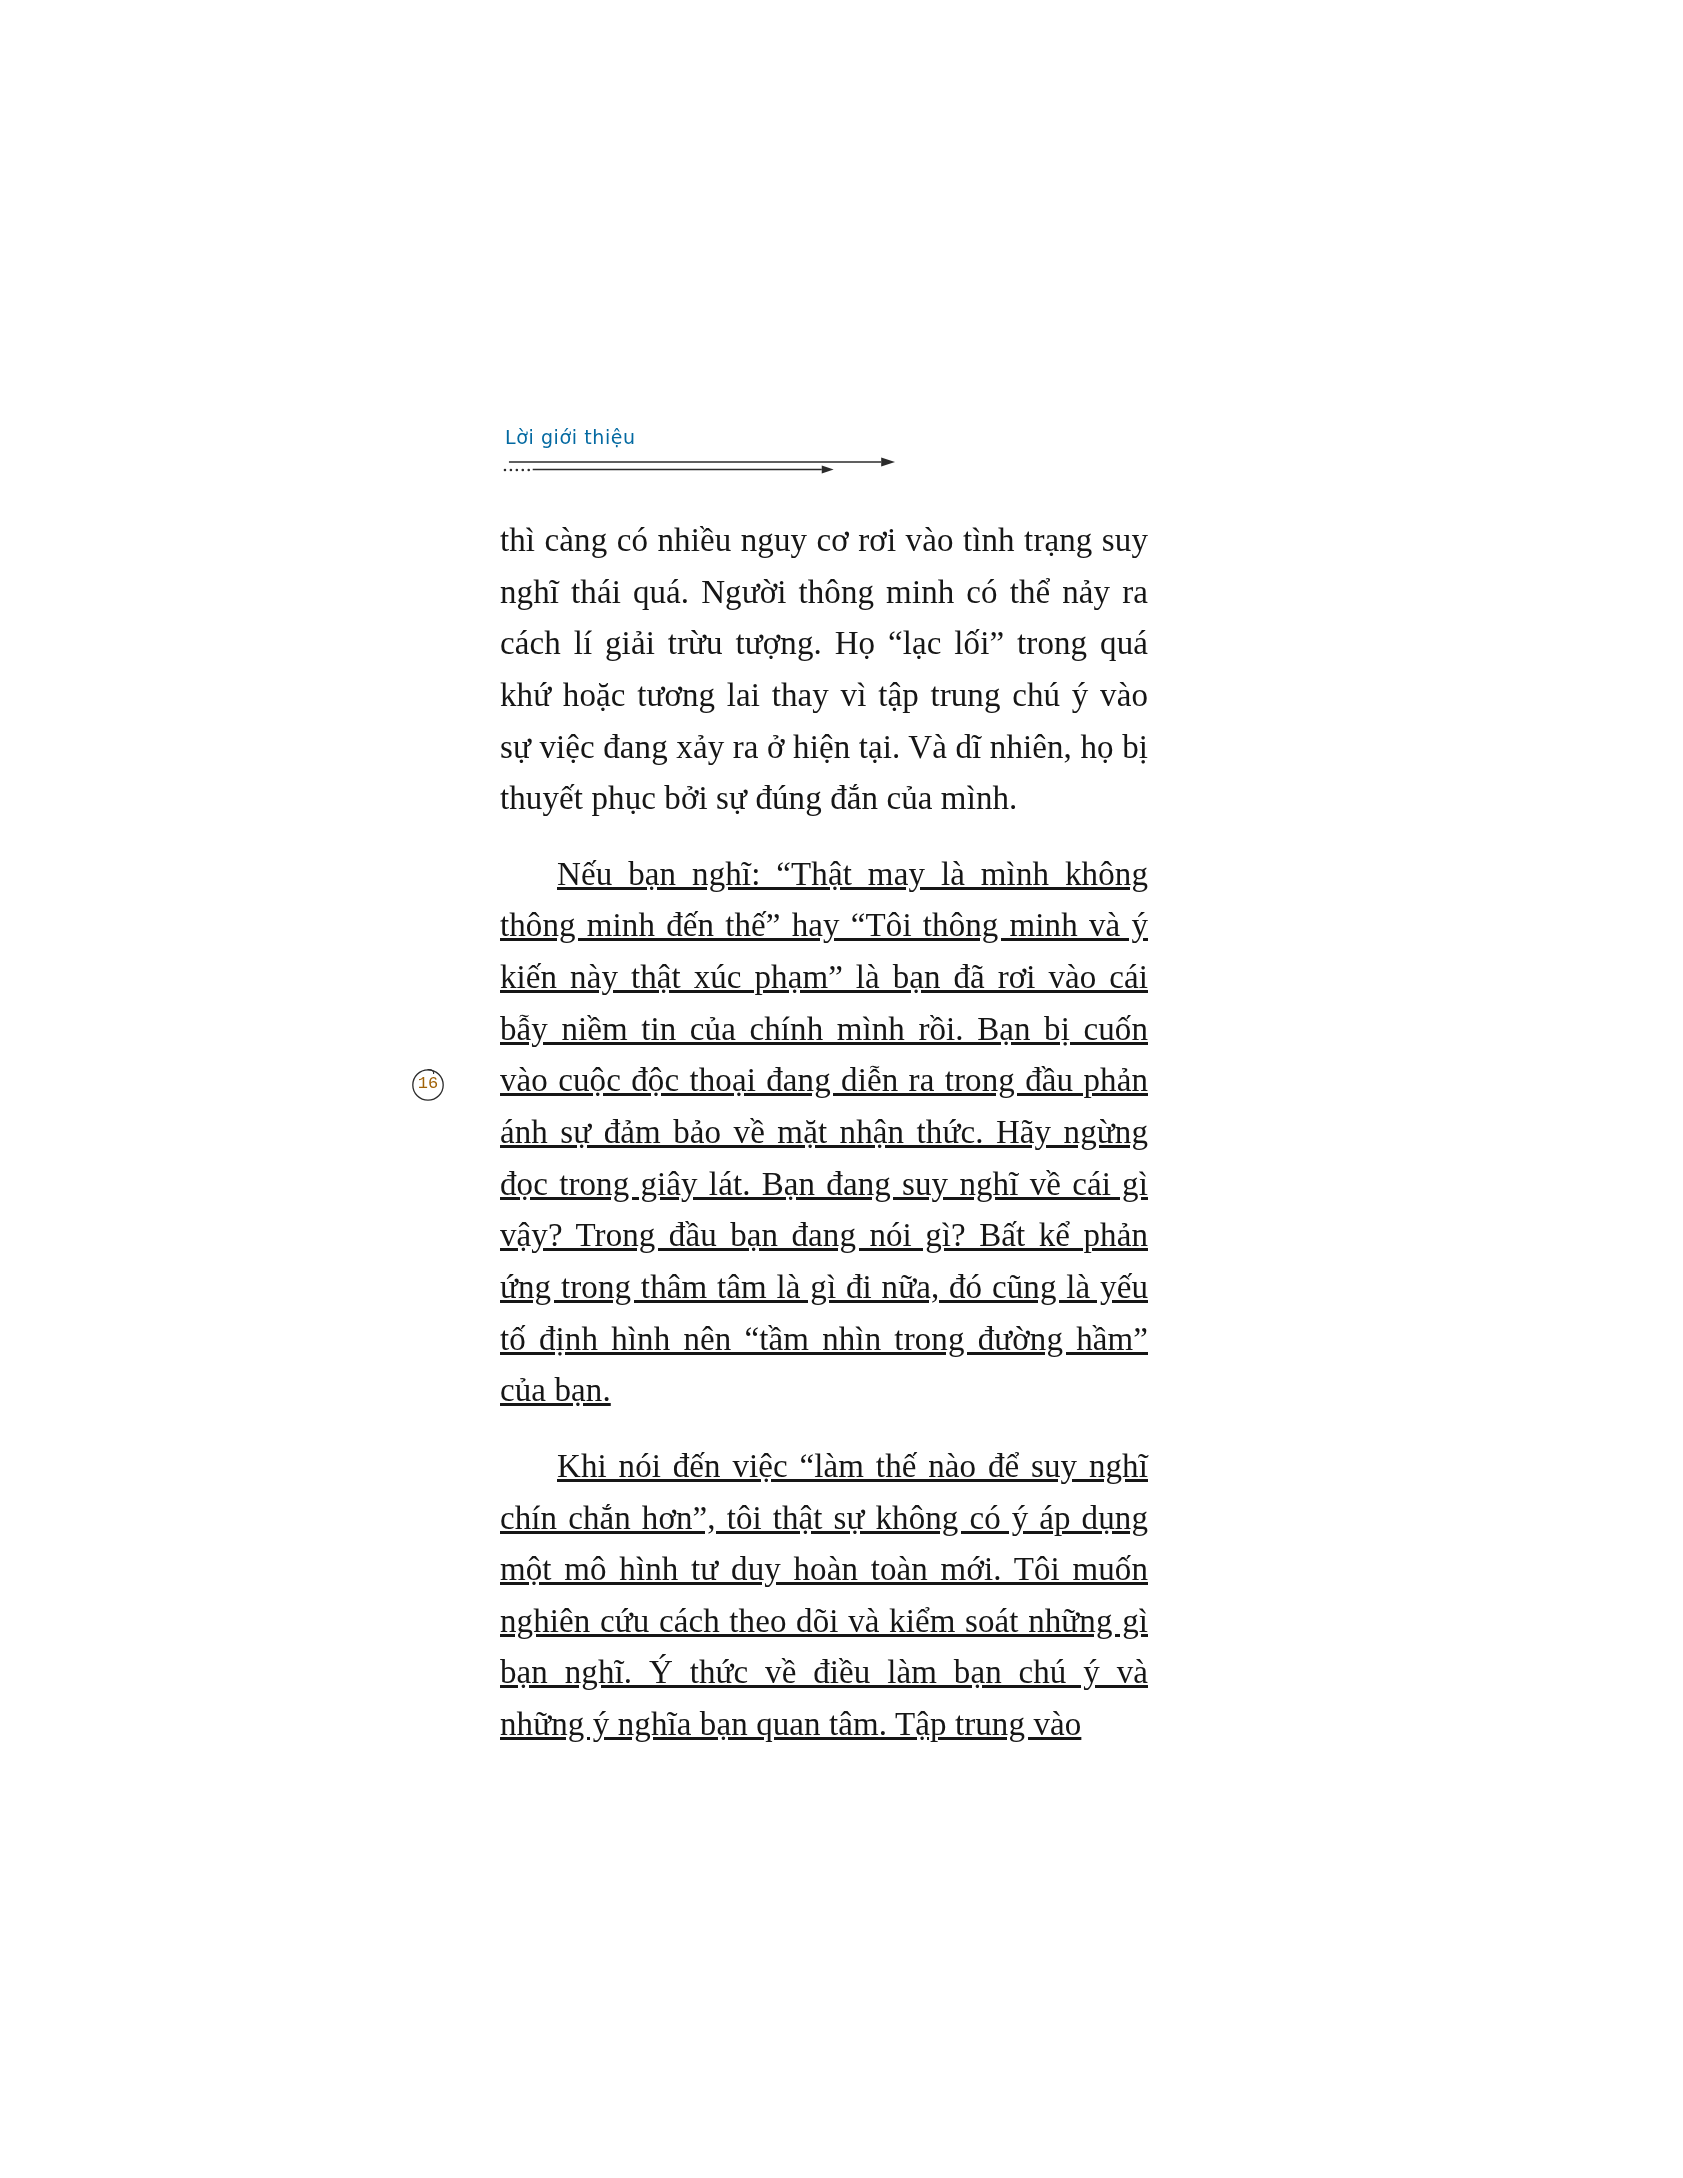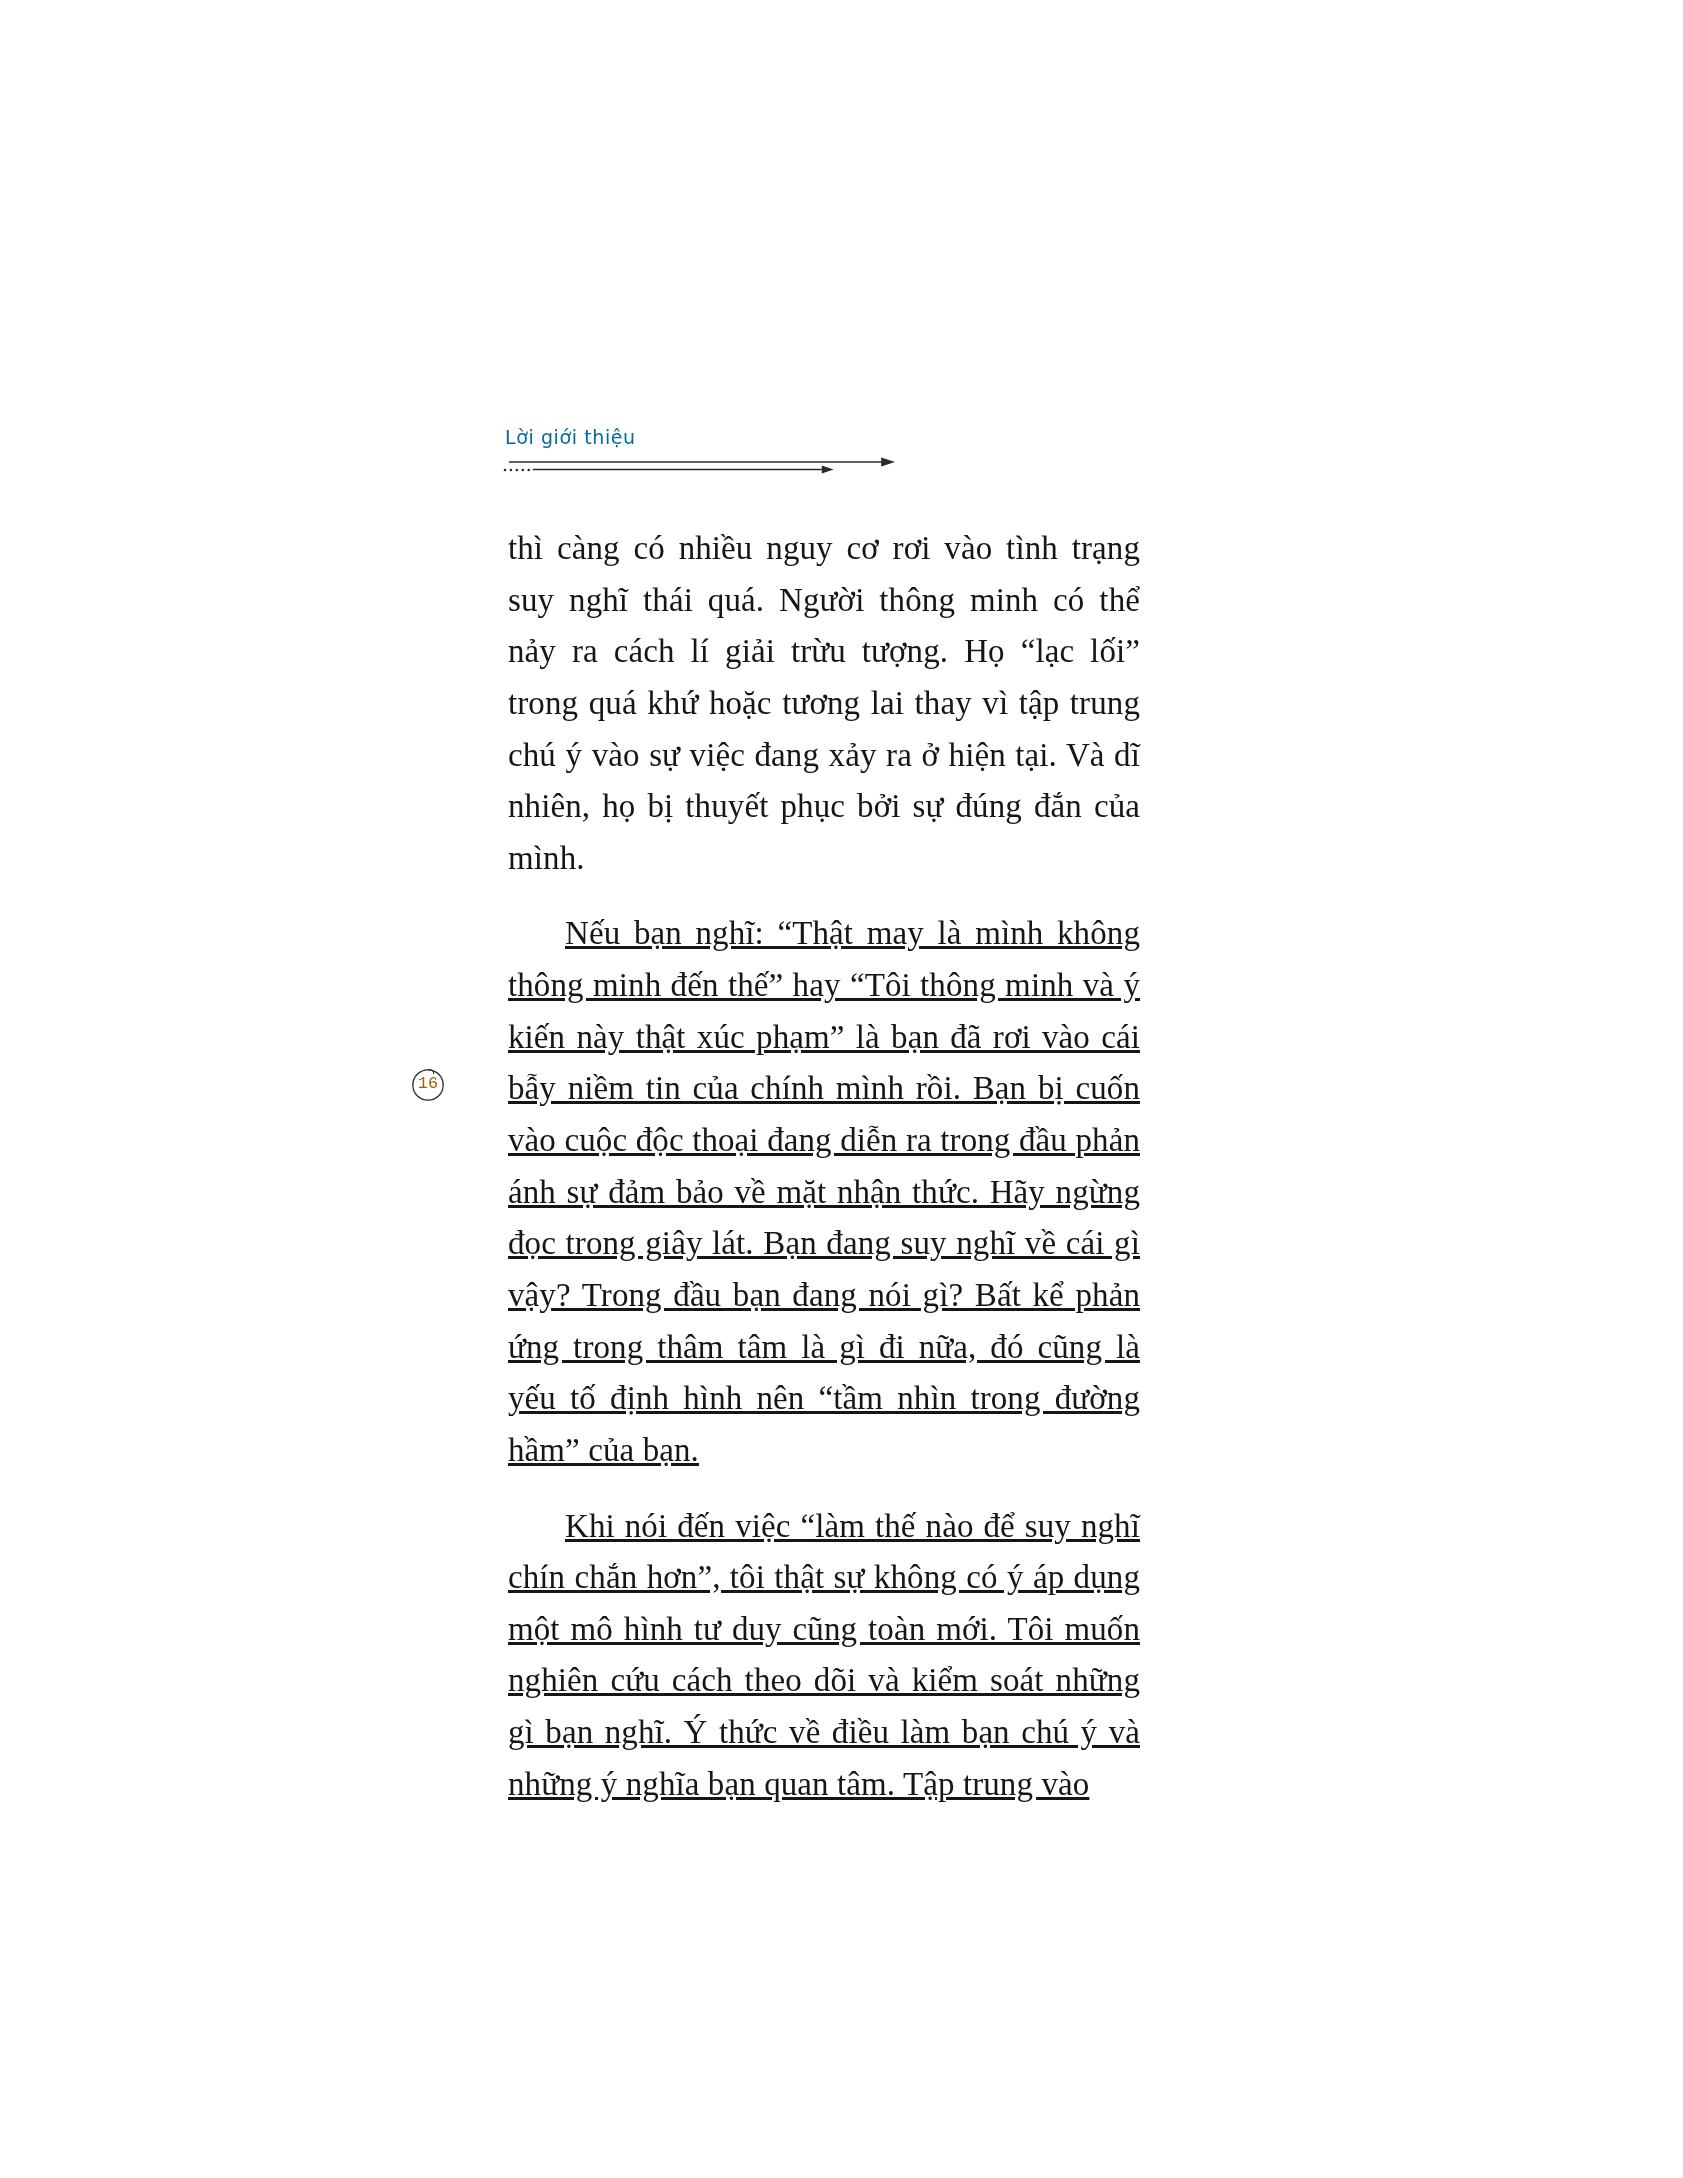--- a/index.html
+++ b/index.html
@@ -68,21 +68,21 @@
   }
 
   
   .text-column {
     position: absolute;
     left: 500px;
     top: 515px;
     width: 648px;
   }
   .text-column p {
-    margin: 8px;
+    margin: 0;
     font-size: 33px;
     line-height: 1.565;
     text-align: justify;
     text-justify: inter-word;
     letter-spacing: 0.1px;
     color: #161616;
   }
   .text-column p + p {
     margin-top: 24px;
   }
@@ -123,17 +123,17 @@
     <svg width="40" height="40" viewBox="0 0 40 40">
       <circle cx="20" cy="21" r="15.2" fill="none" stroke="#2b2b2b" stroke-width="1.3"></circle>
       <path d="M20 5.6 C 24 5.4 26.4 7.6 25.6 9.4" fill="none" stroke="#2b2b2b" stroke-width="1.2" stroke-linecap="round"></path>
     </svg>
     <div class="num">16</div>
   </div>
 
   <div class="text-column">
     <p>thì càng có nhiều nguy cơ rơi vào tình trạng suy nghĩ thái quá. Người thông minh có thể nảy ra cách lí giải trừu tượng. Họ “lạc lối” trong quá khứ hoặc tương lai thay vì tập trung chú ý vào sự việc đang xảy ra ở hiện tại. Và dĩ nhiên, họ bị thuyết phục bởi sự đúng đắn của mình.</p>
     <p class="indent">Nếu bạn nghĩ: “Thật may là mình không thông minh đến thế” hay “Tôi thông minh và ý kiến này thật xúc phạm” là bạn đã rơi vào cái bẫy niềm tin của chính mình rồi. Bạn bị cuốn vào cuộc độc thoại đang diễn ra trong đầu phản ánh sự đảm bảo về mặt nhận thức. Hãy ngừng đọc trong giây lát. Bạn đang suy nghĩ về cái gì vậy? Trong đầu bạn đang nói gì? Bất kể phản ứng trong thâm tâm là gì đi nữa, đó cũng là yếu tố định hình nên “tầm nhìn trong đường hầm” của bạn.</p>
-    <p class="indent">Khi nói đến việc “làm thế nào để suy nghĩ chín chắn hơn”, tôi thật sự không có ý áp dụng một mô hình tư duy cũng toàn mới. Tôi muốn nghiên cứu cách theo dõi và kiểm soát những gì bạn nghĩ. Ý thức về điều làm bạn chú ý và những ý nghĩa bạn quan tâm. Tập trung vào</p>
+    <p class="indent">Khi nói đến việc “làm thế nào để suy nghĩ chín chắn hơn”, tôi thật sự không có ý áp dụng một mô hình tư duy hoàn toàn mới. Tôi muốn nghiên cứu cách theo dõi và kiểm soát những gì bạn nghĩ. Ý thức về điều làm bạn chú ý và những ý nghĩa bạn quan tâm. Tập trung vào</p>
   </div>
 
 </div>
 
 
 </body></html>

